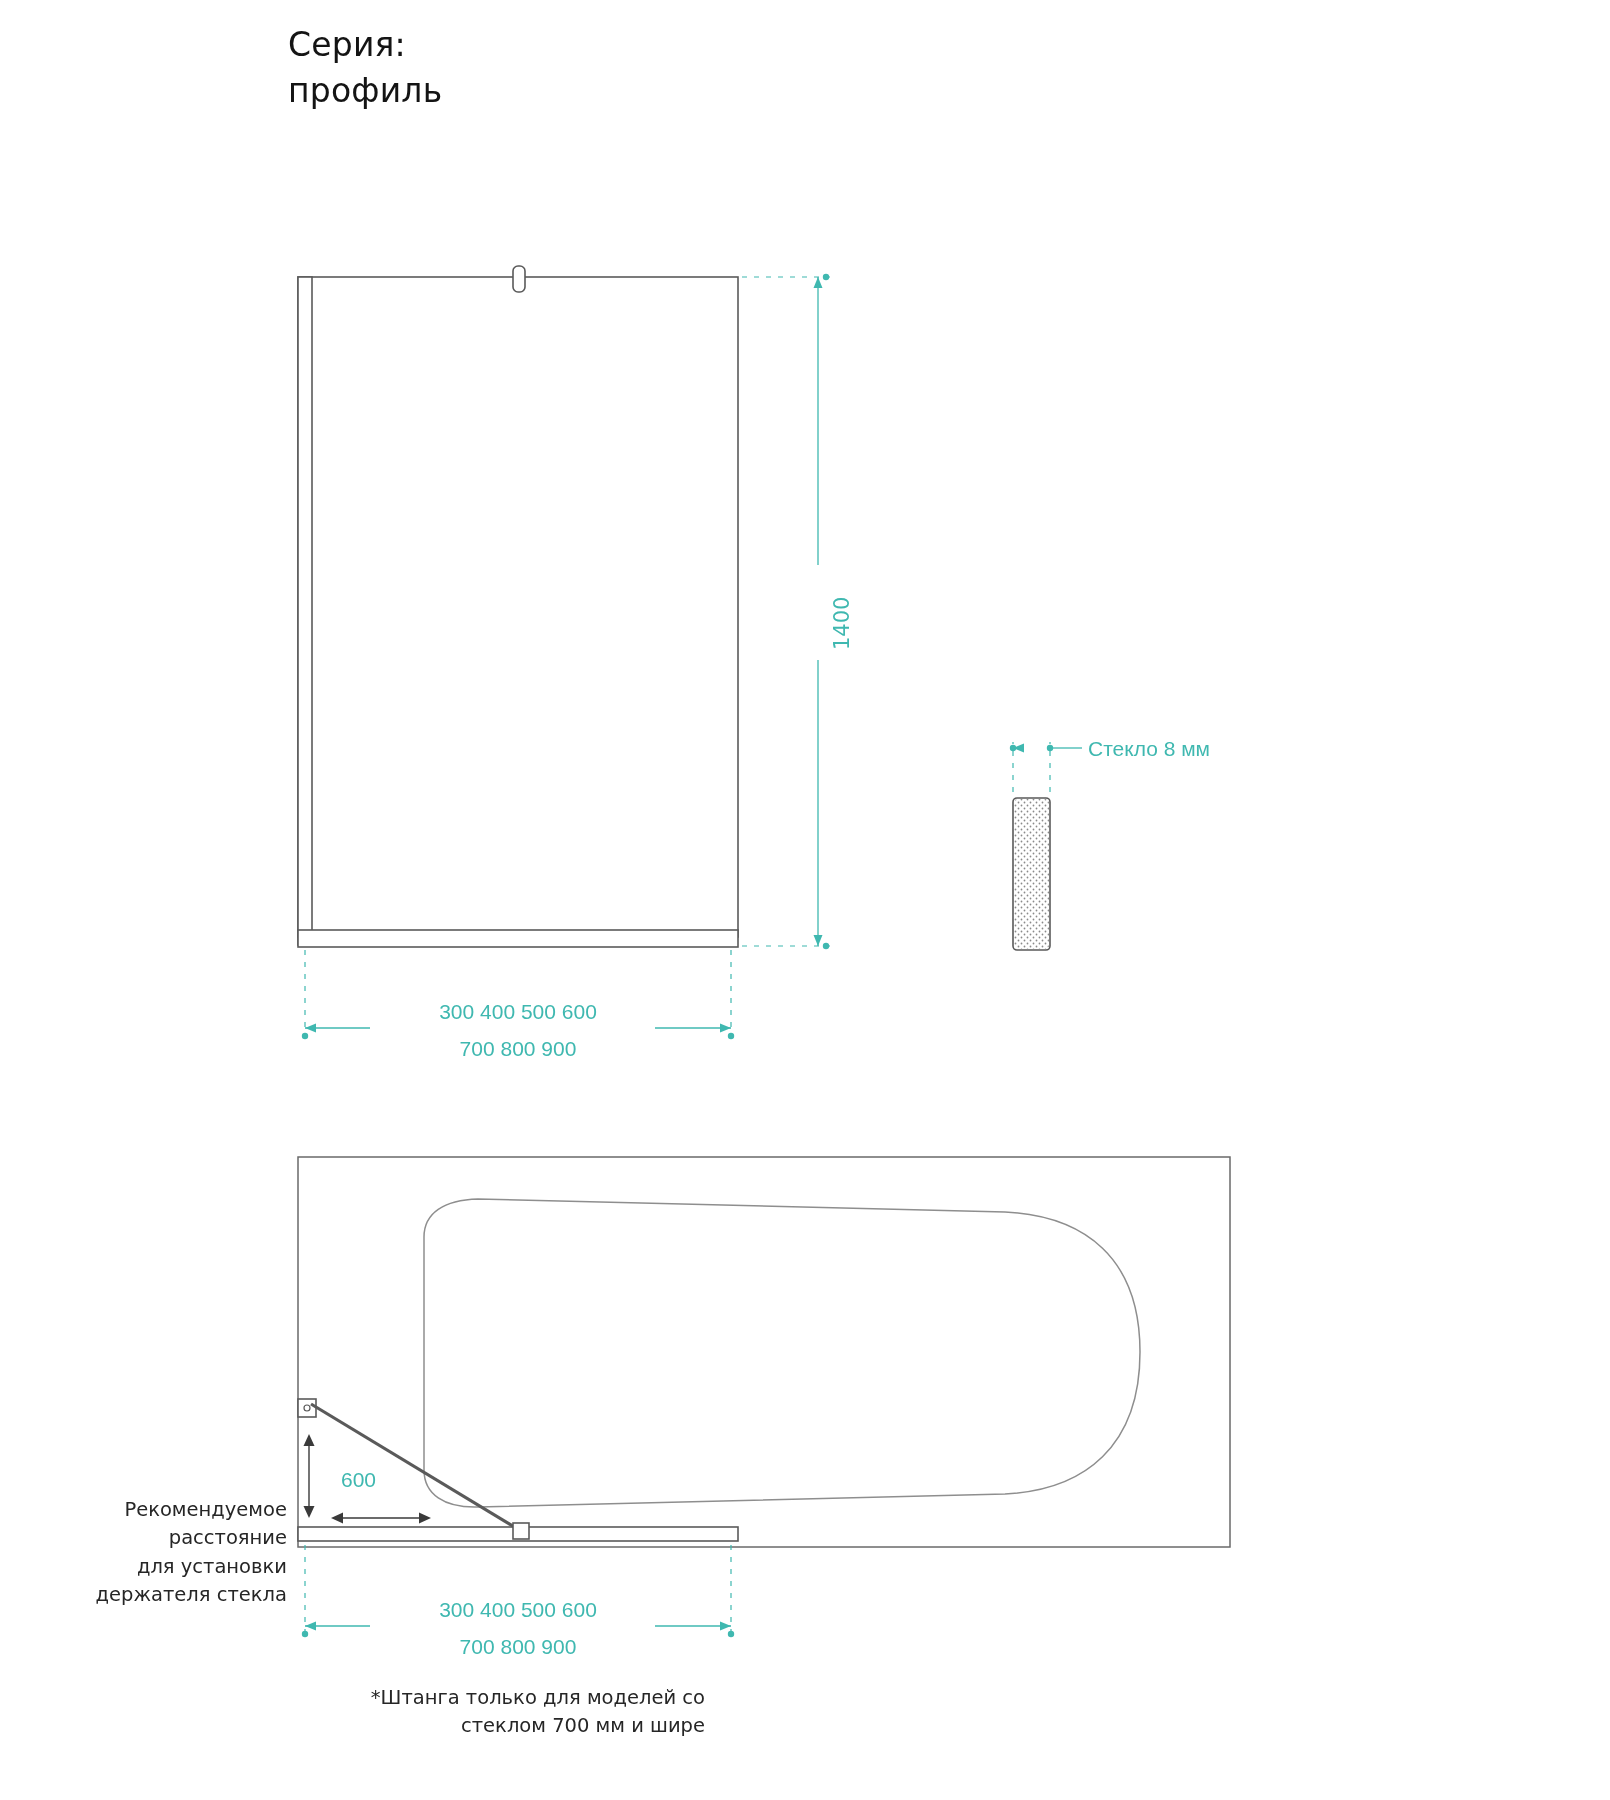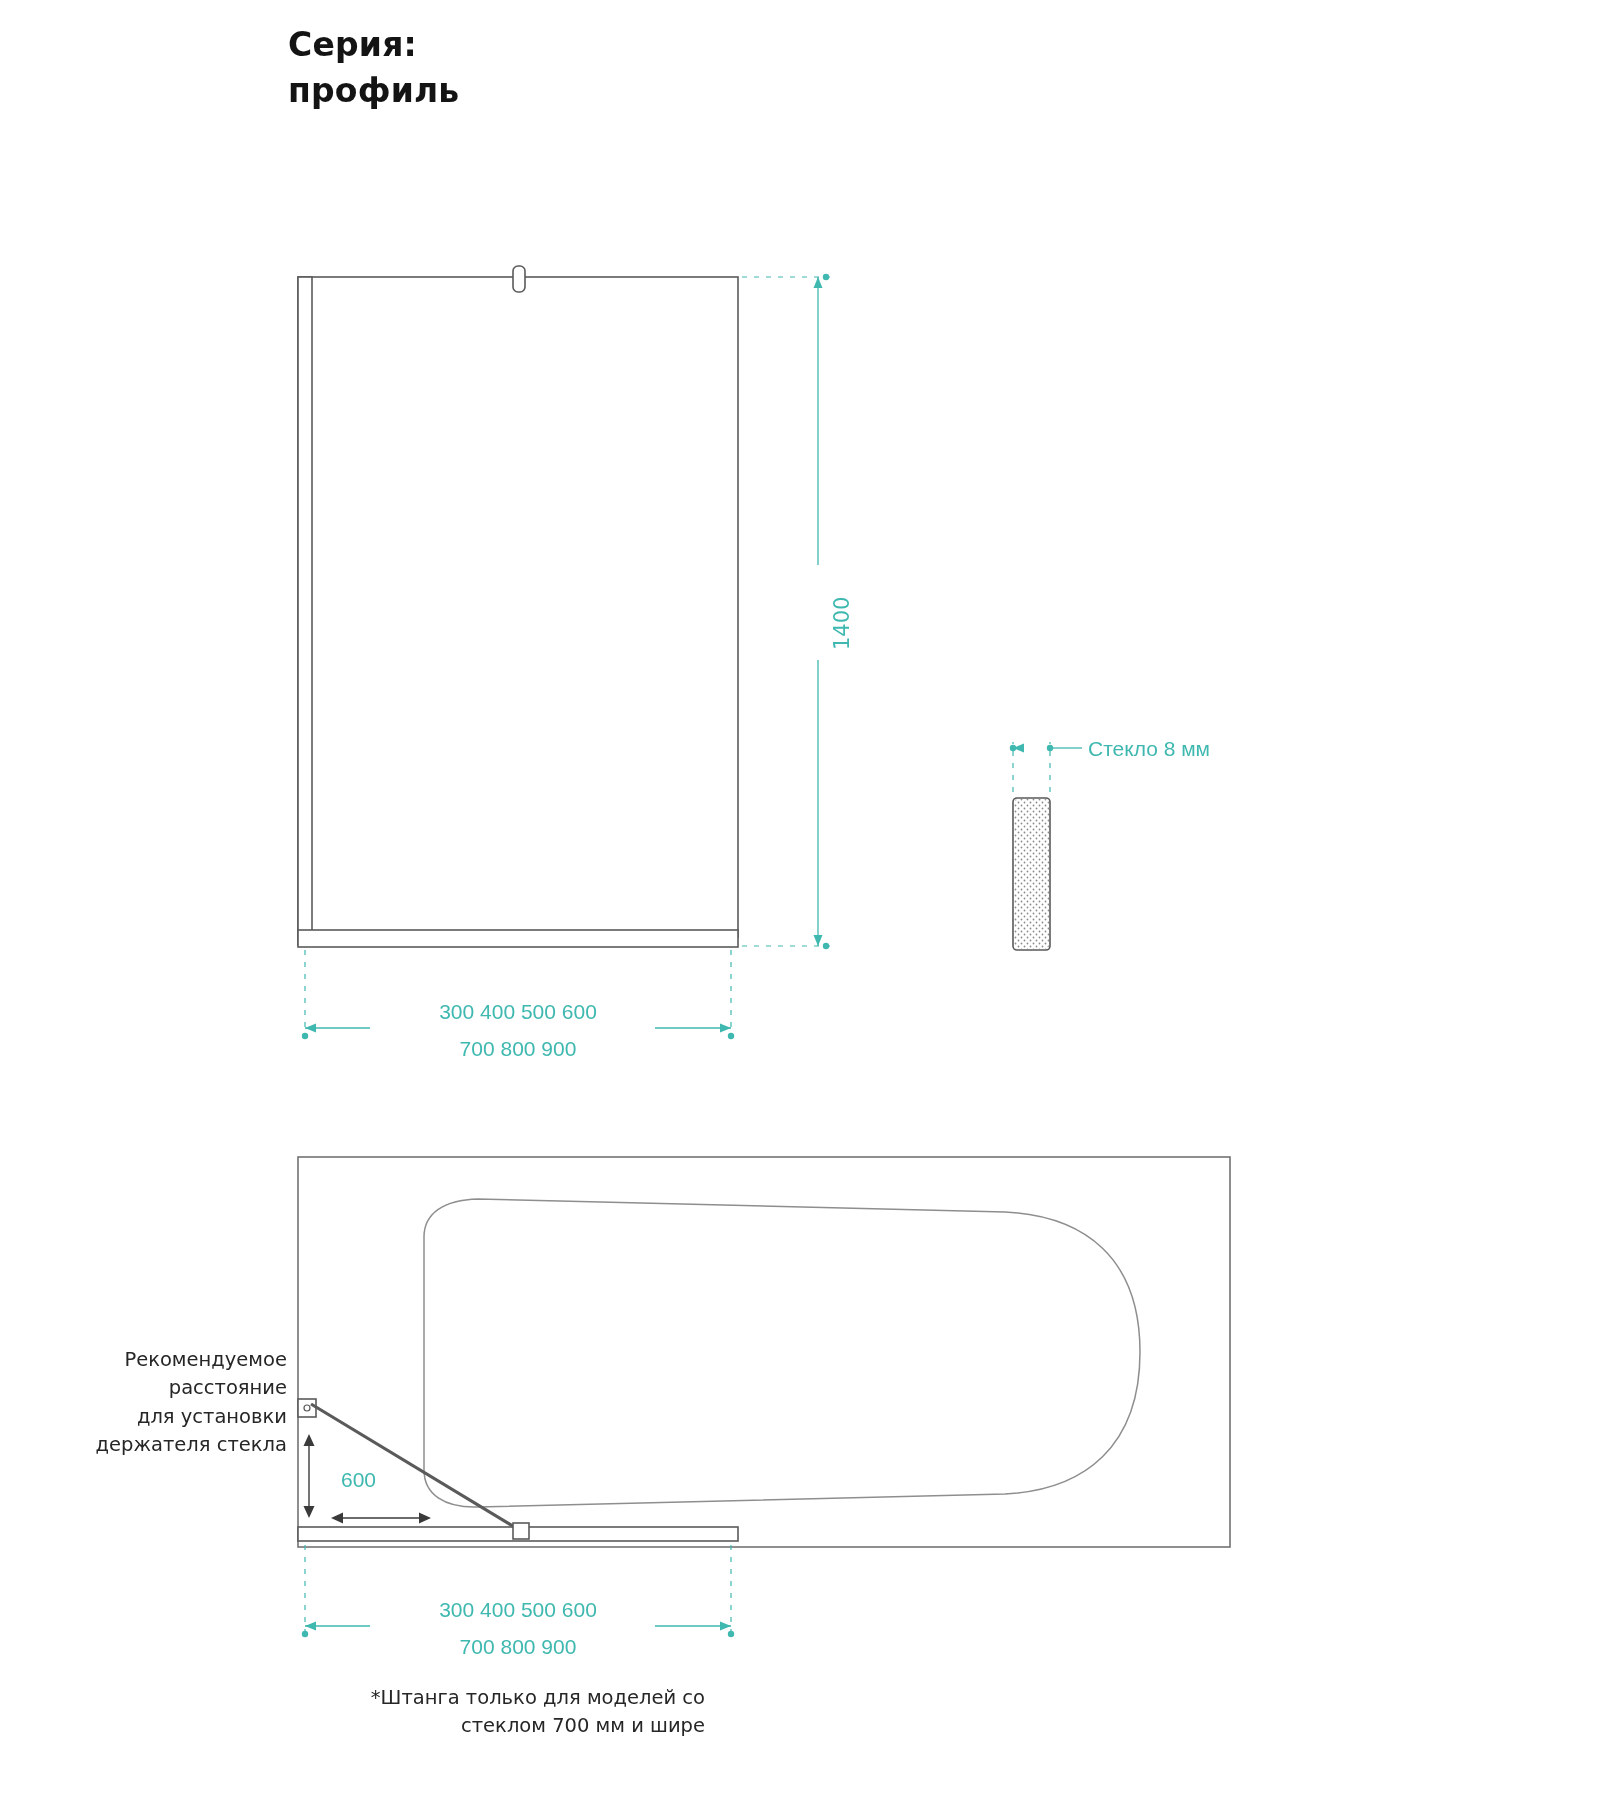--- a/index.html
+++ b/index.html
@@ -24,21 +24,21 @@
     height: 1800px;
   }
   .title-block {
     position: absolute;
     left: 288px;
     top: 22px;
     width: 820px;
   }
   .title-line {
     font-size: 33px;
-    font-weight: bold;
+    font-weight: normal;
     line-height: 1.38;
     color: #141414;
     letter-spacing: 0.2px;
   }
   .dim-label {
     position: absolute;
     color: #3fb8b0;
     font-size: 21px;
     font-family: Liberation Sans, sans-serif;
     white-space: nowrap;
@@ -156,21 +156,21 @@
     <path d="M731 1626 l-11 -4.5 v9 z" fill="#3fb8b0"></path>
   </svg>
 
   <div class="dim-vertical" style="left:830px; top:650px;">1400</div>
 
   <div class="dim-label" style="left:392px; top:1000px; width:252px; text-align:center;">300  400  500  600</div>
   <div class="dim-label" style="left:392px; top:1037px; width:252px; text-align:center;">700  800  900</div>
 
   <div class="dim-label" style="left:1088px; top:737px;">Стекло 8 мм</div>
 
-  <div class="note note-right" style="left:72px; top:1346px; width:215px;text-align:right;">Рекомендуемое
+  <div class="note note-right" style="left:72px; top:1496px; width:215px;text-align:right;">Рекомендуемое
 расстояние
 для установки
 держателя стекла</div>
 
   <div class="dim-label" style="left:341px; top:1468px;">600</div>
 
   <div class="dim-label" style="left:392px; top:1598px; width:252px; text-align:center;">300  400  500  600</div>
   <div class="dim-label" style="left:392px; top:1635px; width:252px; text-align:center;">700  800  900</div>
 
   <div class="note" style="left:305px; top:1684px; width:400px;">*Штанга только для моделей со

